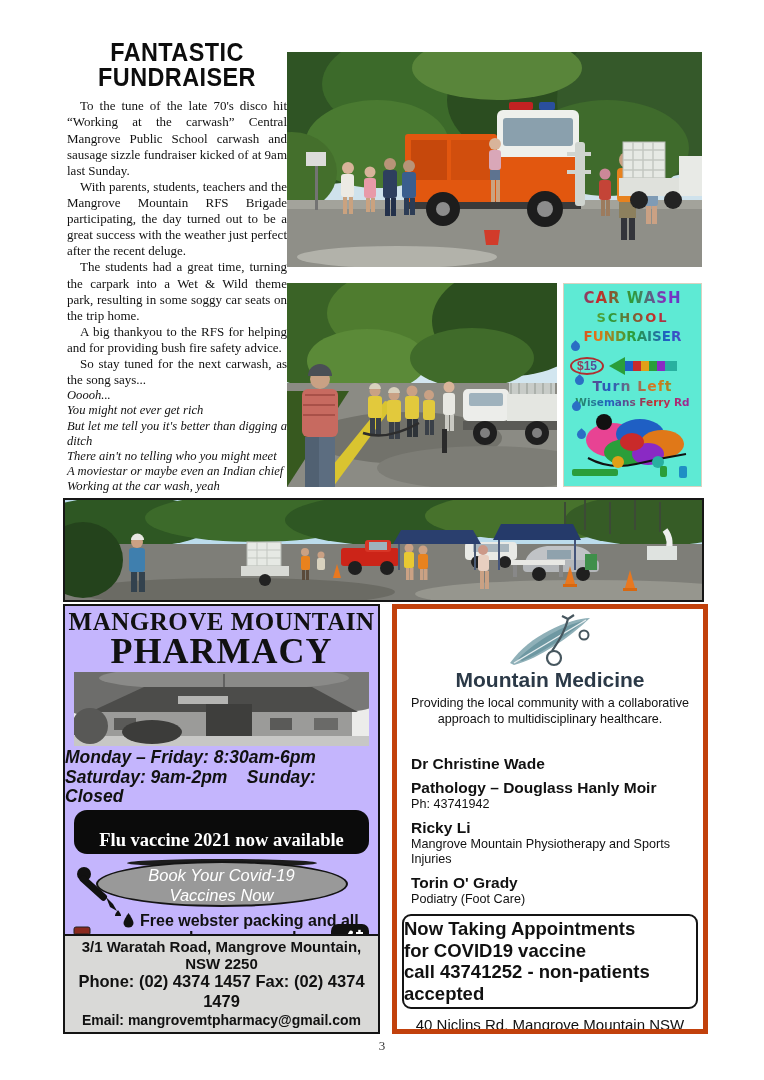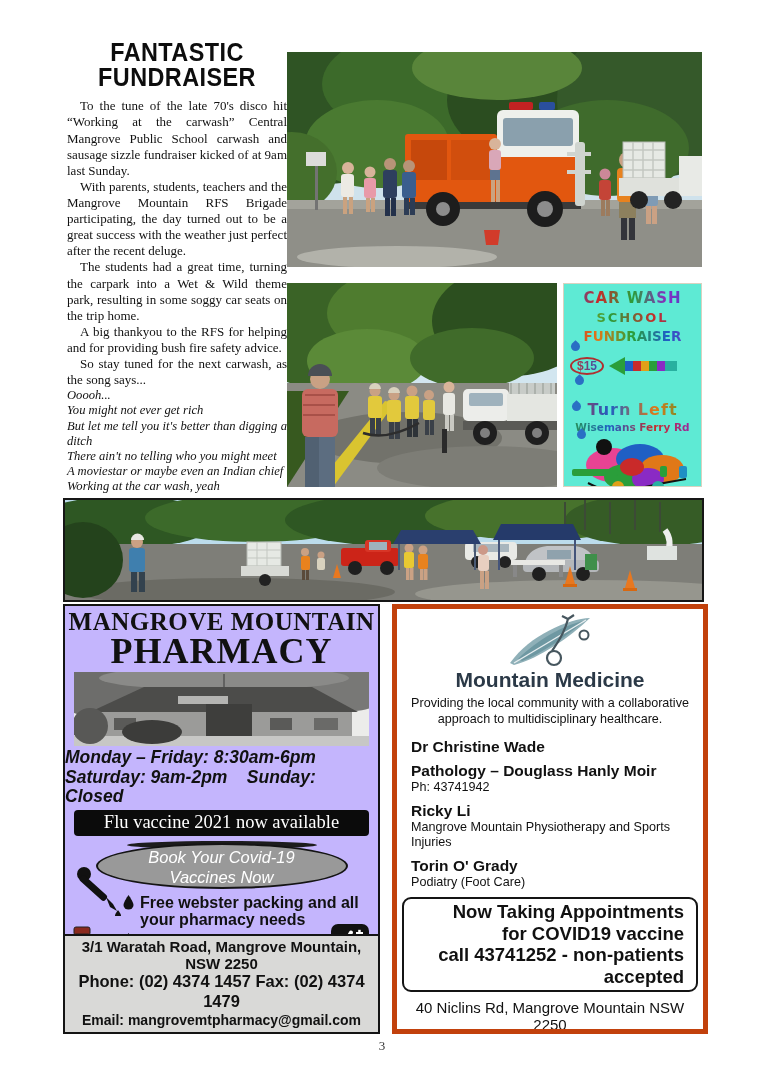--- a/index.html
+++ b/index.html
@@ -24,61 +24,61 @@
 
   
   .poster{left:563px;top:283px;width:139px;height:204px;background:#5eead4;border:1px solid #d8d2c0;text-align:center;overflow:hidden}
   .gtx{-webkit-background-clip:text;background-clip:text;color:transparent;font-family:"DejaVu Sans",sans-serif;font-weight:bold}
   .p-l1{margin-top:5px;font-size:15px;letter-spacing:1px;background-image:linear-gradient(90deg,#1f5fc4,#c92a2a,#2a9e3a,#8a2ac4,#1f5fc4)}
   .p-l2{margin-top:3px;font-size:13px;letter-spacing:2px;background-image:linear-gradient(90deg,#e0a018,#2a9e3a,#c92a2a,#1f5fc4)}
   .p-l3{margin-top:3px;font-size:13.5px;background-image:linear-gradient(90deg,#c92a2a,#e07818,#2a9e3a,#1f5fc4,#8a2ac4)}
   .p-price-row{display:flex;align-items:center;justify-content:flex-start;gap:5px;margin:12px 6px 0}
   .p-price{border:2px solid #b03030;border-radius:50%;padding:0 5px;font-size:12px;font-weight:bold;
     background-image:linear-gradient(90deg,#c92a2a,#1f5fc4);-webkit-background-clip:text;background-clip:text;color:transparent}
-  .p-l4{margin-top:24px;font-size:16px;letter-spacing:1px;background-image:linear-gradient(90deg,#c92a2a,#1f5fc4,#e07818,#2a9e3a)}
+  .p-l4{margin-top:2px;font-size:14px;letter-spacing:1px;background-image:linear-gradient(90deg,#c92a2a,#1f5fc4,#e07818,#2a9e3a)}
   .p-l5{margin-top:2px;font-size:10.5px;background-image:linear-gradient(90deg,#2a9e3a,#1f5fc4,#c92a2a,#8a2ac4)}
   .p-doodle{margin:2px auto 0;display:block}
   .drop{position:absolute;width:9px;height:9px;background:#2a6fc4;border-radius:0 50% 50% 50%;transform:rotate(45deg)}
   .p-bar{position:absolute;left:8px;bottom:10px;width:46px;height:7px;background:#2a9e3a;border-radius:2px}
   .p-chip1{position:absolute;right:14px;bottom:8px;width:8px;height:12px;background:#1f8fc4;border-radius:2px}
   .p-chip2{position:absolute;right:34px;bottom:9px;width:7px;height:11px;background:#2a9e3a;border-radius:2px}
 
   
   .pharmacy{left:63px;top:604px;width:317px;height:430px;border:2px solid #141414;background:#c4b5fd;overflow:hidden}
   .ph-title1{margin-top:3px;text-align:center;font-family:"Liberation Serif",serif;font-weight:bold;font-size:25px;letter-spacing:.5px;line-height:1}
   .ph-title2{text-align:center;font-family:"Liberation Serif",serif;font-weight:bold;font-size:36px;letter-spacing:1px;line-height:1;margin-top:-1px}
   .ph-photo{display:block;margin:3px auto 2px}
   .ph-hours{text-align:left;font-style:italic;font-weight:bold;font-size:17.5px;line-height:1.12;white-space:pre-wrap}
-  .ph-flu{margin:3px 9px 0;background:#0b0b0b;color:#fff;border-radius:4px;text-align:center;
-    font-family:"Liberation Serif",serif;font-weight:normal;font-size:18.5px;padding:2px 0 3px}
+  .ph-flu{margin:3px 9px 0;background:#0b0b0b;color:#fff;border-radius:13px;text-align:center;
+    font-family:"Liberation Serif",serif;font-weight:bold;font-size:18.5px;padding:20px 0 3px}
   .ph-oval-shadow{width:190px;height:8px;background:#1c1c1c;border-radius:50%;margin:5px auto -6px}
   .ph-oval{width:252px;height:46px;margin:0 auto;background:#999;border:2px solid #141414;border-radius:50%;
     color:#fff;font-style:italic;font-weight:normal;font-size:16.5px;text-align:center;line-height:1.2;padding-top:3px}
   .ph-services{position:relative;margin:5px 6px 0 58px;width:246px}
   .ph-row{display:flex;align-items:flex-start;gap:6px;font-size:16px;font-weight:bold;line-height:1.1;margin-bottom:3px}
   .ph-row svg{flex:0 0 auto;margin-top:1px}
   .ph-dropper{position:absolute;left:8px;top:258px}
   .ph-pills{position:absolute;left:5px;top:318px}
   .ph-mortar{position:absolute;right:9px;top:318px}
   .ph-addr{position:absolute;left:0;right:0;bottom:0;background:#d9d9d7;border-top:2px solid #141414;text-align:center;padding:2px 2px 4px}
   .ph-addr-1{font-size:15px;font-weight:bold;line-height:1.15}
   .ph-addr-2{font-size:16.5px;font-weight:bold;line-height:1.2}
   .ph-addr-3{font-size:14px;font-weight:bold;line-height:1.15}
 
   
   .medicine{left:392px;top:604px;width:316px;height:430px;border:5px solid #c2410c;background:#fff;padding:4px 14px;overflow:hidden}
   .md-logo{display:block;margin:0 auto}
   .md-name{text-align:center;font-size:21px;font-weight:bold;color:#2b3947;line-height:1.05}
   .md-tagline{text-align:center;font-size:12.6px;margin-top:5px;line-height:1.25}
-  .md-providers{margin-top:10px}
+  .md-providers{margin-top:27px}
   .md-prov{margin-bottom:7px}
   .md-prov-name{font-size:15.5px;font-weight:bold;line-height:1.15}
   .md-prov-detail{font-size:12.6px;line-height:1.2}
-  .md-appt{border:2.5px solid #141414;border-radius:9px;margin:3px -9px 0;text-align:right;
-    font-weight:bold;font-size:18.5px;line-height:1.16;padding:2px 12px 3px}
+  .md-appt{border:2.5px solid #141414;border-radius:9px;margin:3px -9px 0;text-align:left;
+    font-weight:bold;font-size:18.5px;line-height:1.16;padding:2px 0 3px}
   .md-address{text-align:center;font-size:15px;margin-top:7px}
 
   .pageno{left:0;top:1038px;width:764px;text-align:center;font-family:"Liberation Serif",serif;font-size:13px;color:#333}
 </style>
 </head>
 <body>
 
 <div class="abs article">
   <div class="headline">
     <div>FANTASTIC</div>

